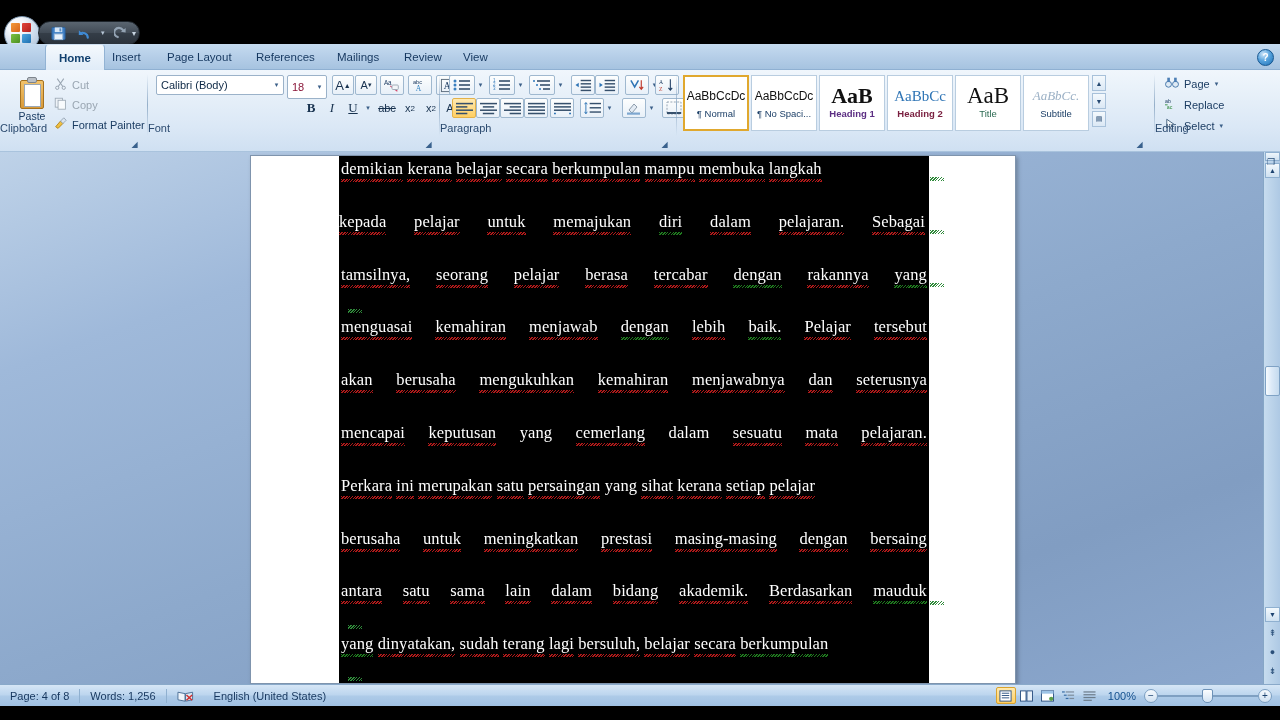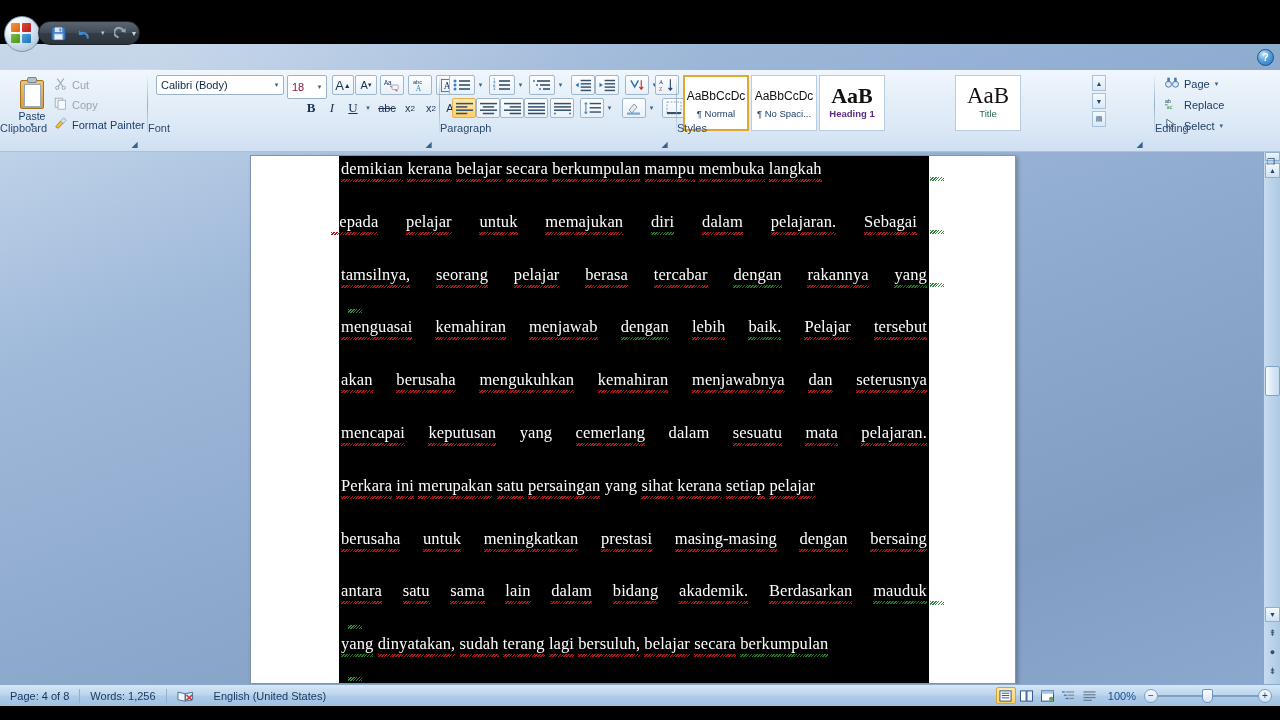--- a/index.html
+++ b/index.html
@@ -252,20 +252,29 @@
       <div class="qat-btn">
         <svg width="15" height="15" viewBox="0 0 16 16">
           <path d="M4 11.8 A5 5 0 1 1 9.4 4.2" stroke="#93a3b3" stroke-width="2.3" fill="none" stroke-linecap="round"></path>
           <path d="M12.4 2 L12.4 7 L7.4 6.2 Z" fill="#93a3b3"></path>
         </svg>
       </div>
     </div>
     <div id="qat-custom">▾</div>
   </div>
 
+  <div id="tab-strip">
+    <div class="tab active" style="left:45px;">Home</div>
+    <div class="tab" style="left:99px;">Insert</div>
+    <div class="tab" style="left:154px;">Page Layout</div>
+    <div class="tab" style="left:243px;">References</div>
+    <div class="tab" style="left:324px;">Mailings</div>
+    <div class="tab" style="left:391px;">Review</div>
+    <div class="tab" style="left:450px;">View</div>
+  </div>
   <div id="help-btn">?</div>
 
   <div id="ribbon">
 
     <div class="rgroup" style="left:0;width:148px;">
       <div id="paste-btn">
         <div class="clip-icon">
           <div class="clip-body"></div>
           <div class="clip-paper"></div>
           <div class="clip-top"></div>
@@ -523,30 +532,37 @@
         <div class="style-name">¶ Normal</div>
       </div>
       <div class="style-tile" style="left:74px;">
         <div class="style-sample" style="font-family:'Liberation Sans',sans-serif;color:#111;">AaBbCcDc</div>
         <div class="style-name">¶ No Spaci...</div>
       </div>
       <div class="style-tile" style="left:142px;">
         <div class="style-sample" style="font-family:'Liberation Serif',serif;font-size:22px;font-weight:bold;color:#111;">AaB</div>
         <div class="style-name" style="color:#5b2d82;font-weight:bold;">Heading 1</div>
       </div>
+      <div class="style-tile" style="left:210px;">
+        <div class="style-sample" style="font-family:'Liberation Serif',serif;font-size:15px;color:#2e74b5;">AaBbCc</div>
+        <div class="style-name" style="color:#7a2040;font-weight:bold;">Heading 2</div>
+      </div>
       <div class="style-tile" style="left:278px;">
         <div class="style-sample" style="font-family:'Liberation Serif',serif;font-size:23px;color:#111;">AaB</div>
         <div class="style-name" style="color:#2b6a52;">Title</div>
       </div>
+      <div class="style-tile" style="left:346px;">
+        <div class="style-sample" style="font-family:'Liberation Serif',serif;font-size:13px;font-style:italic;color:#9bb0c5;">AaBbCc.</div>
+        <div class="style-name" style="color:#1b3e66;">Subtitle</div>
+      </div>
 
       <div class="gal-scroll" style="left:415px;top:5px;">▲</div>
       <div class="gal-scroll" style="left:415px;top:23px;">▼</div>
       <div class="gal-scroll" style="left:415px;top:41px;">▤</div>
 
-      <div class="rgroup-label" style="left:0;width:440px;">Styles</div>
       <div class="dlg-launcher" style="right:10px;">◢</div>
       <div class="rgroup-sep" style="right:0;"></div>
     </div>
 
     <div class="rgroup" style="left:1155px;width:125px;">
       <div class="edit-item" style="left:10px;top:6px;">
         <span>
           <svg width="14" height="13" viewBox="0 0 16 14">
             <circle cx="4" cy="9" r="3.4" fill="#dfeaf4" stroke="#3a6ea5"></circle>
             <circle cx="12" cy="9" r="3.4" fill="#dfeaf4" stroke="#3a6ea5"></circle>
@@ -578,21 +594,21 @@
       </div>
       <div class="rgroup-label">Editing</div>
     </div>
   </div>
 
   <div id="doc-area">
     <div id="page">
       <div id="sel-block"></div>
       <div id="doc-lines">
           <div class="docline" style="left: 90px; top: 3px;"><span class="w">demikian<span class="sq-red"></span></span> <span class="w">kerana<span class="sq-red"></span></span> <span class="w">belajar<span class="sq-red"></span></span> <span class="w">secara<span class="sq-red"></span></span> <span class="w">berkumpulan<span class="sq-red"></span></span> <span class="w">mampu<span class="sq-red"></span></span> <span class="w">membuka<span class="sq-red"></span></span> <span class="w">langkah<span class="sq-red"></span></span></div>
-          <div class="docline just" style="left: 80px; top: 55.8px;">
+          <div class="docline just" style="left: 88px; top: 55.8px;">
             <span class="w">kepada<span class="sq-red"></span></span>
             <span class="w">pelajar<span class="sq-red"></span></span>
             <span class="w">untuk<span class="sq-red"></span></span>
             <span class="w">memajukan<span class="sq-red"></span></span>
             <span class="w">diri<span class="sq-green"></span></span>
             <span class="w">dalam<span class="sq-red"></span></span>
             <span class="w">pelajaran.<span class="sq-red"></span></span>
             <span class="w">Sebagai<span class="sq-red"></span></span>
           </div>
           <div class="docline just" style="left: 90px; top: 108.6px;">

